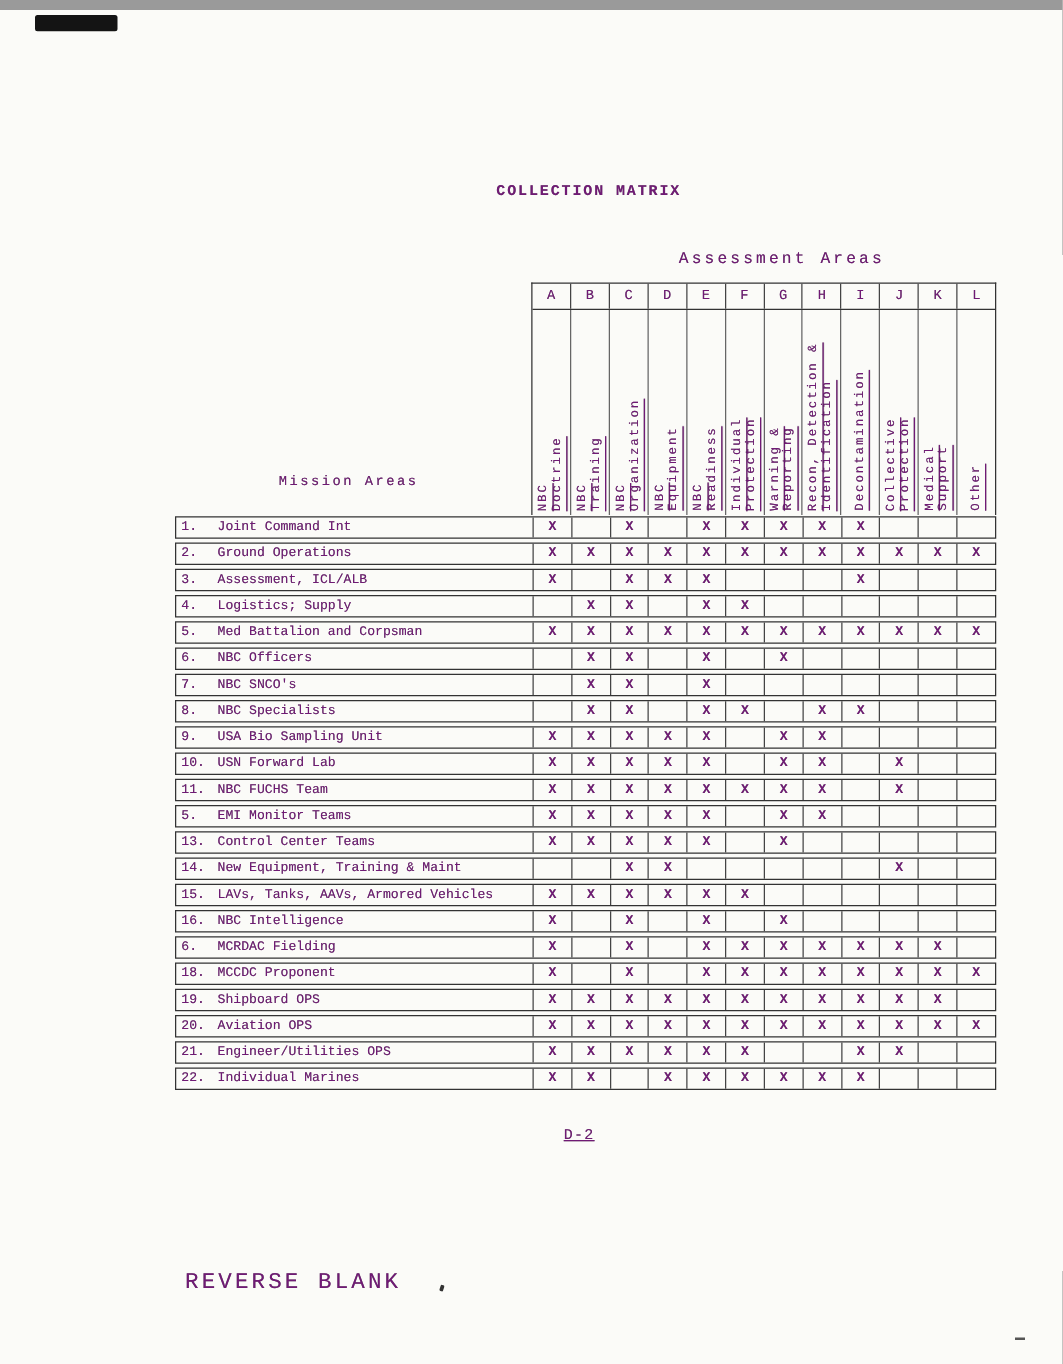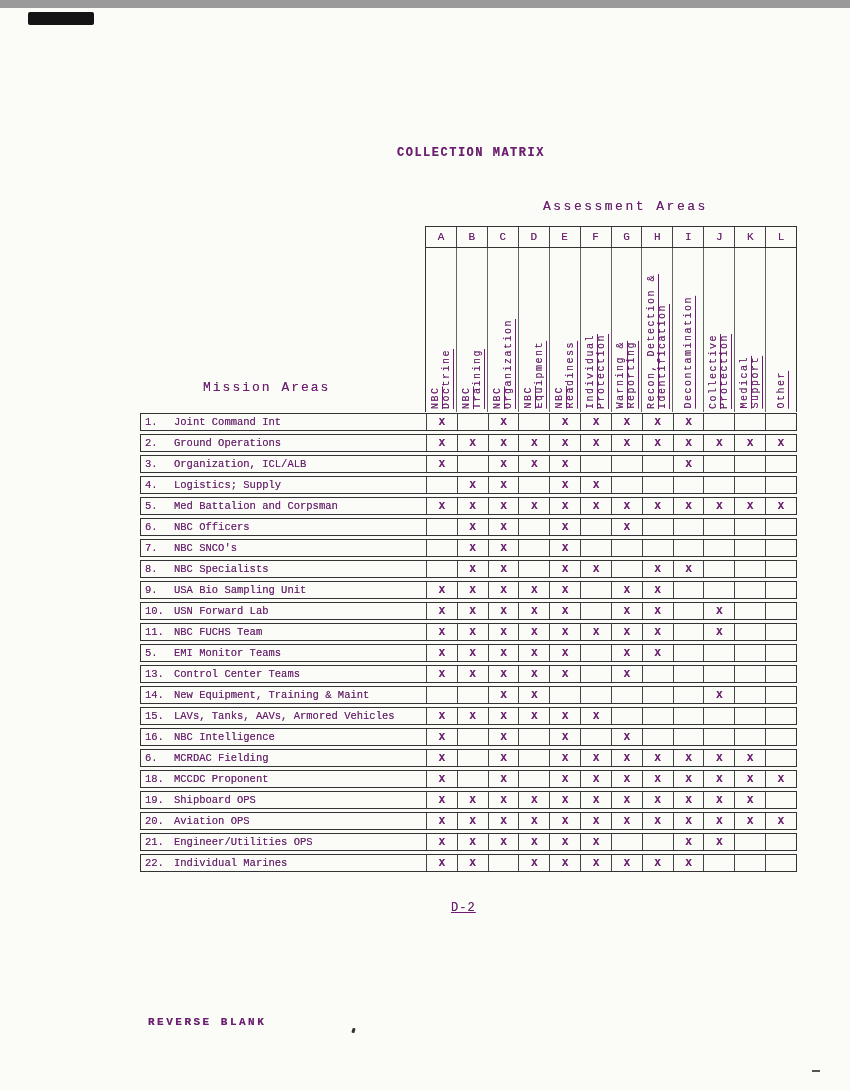--- a/index.html
+++ b/index.html
@@ -25,22 +25,22 @@
 
   .title {
     position: absolute; left: 397px; top: 138px;
     font-size: 12px; letter-spacing: 1.5px; font-weight: bold;
   }
   .assess-label {
     position: absolute; left: 543px; top: 191px;
     font-size: 13px; letter-spacing: 2.5px;
   }
   .mission-label {
-    position: absolute; left: 203px; top: 372px;
-    font-size: 13px; letter-spacing: 2px;
+    position: absolute; left: 223px; top: 372px;
+    font-size: 11px; letter-spacing: 2px;
   }
 
   .header-grid {
     position: absolute; left: 425px; top: 218px; width: 372px;
     border: 1px solid #333; border-bottom: none;
   }
   .letters-row { display: flex; border-bottom: 1px solid #333; height: 21px; }
   .letter-cell {
     flex: 1; text-align: center; font-size: 11px; line-height: 21px;
     border-left: 1px solid #444;
@@ -81,21 +81,21 @@
     flex: 1; border-left: 1px solid #444;
     text-align: center; font-size: 10.5px; line-height: 16px; font-weight: 600;
   }
 
   .page-num {
     position: absolute; left: 451px; top: 893px;
     font-size: 12px; letter-spacing: 1px; text-decoration: underline;
   }
   .footer {
     position: absolute; left: 148px; top: 1008px;
-    font-size: 11px; letter-spacing: 2.5px; font-weight: bold;
+    font-size: 18px; letter-spacing: 2.5px; font-weight: normal;
   }
 </style>
 </head>
 <body>
 
 <div class="page">
 
   <div class="smudge"></div>
   <div class="speck-a"></div>
   <div class="speck-b"></div>
@@ -203,21 +203,21 @@
           <div class="cell">X</div>
           <div class="cell">X</div>
           <div class="cell">X</div>
           <div class="cell">X</div>
           <div class="cell">X</div>
           <div class="cell">X</div>
         </div>
   </div>
       <div class="row">
     <div class="num">3.</div>
-    <div class="name">Organization, ICL/ALB</div>
+    <div class="name">Assessment, ICL/ALB</div>
     <div class="cells">
           <div class="cell">X</div>
           <div class="cell"></div>
           <div class="cell">X</div>
           <div class="cell">X</div>
           <div class="cell">X</div>
           <div class="cell"></div>
           <div class="cell"></div>
           <div class="cell"></div>
           <div class="cell">X</div>

